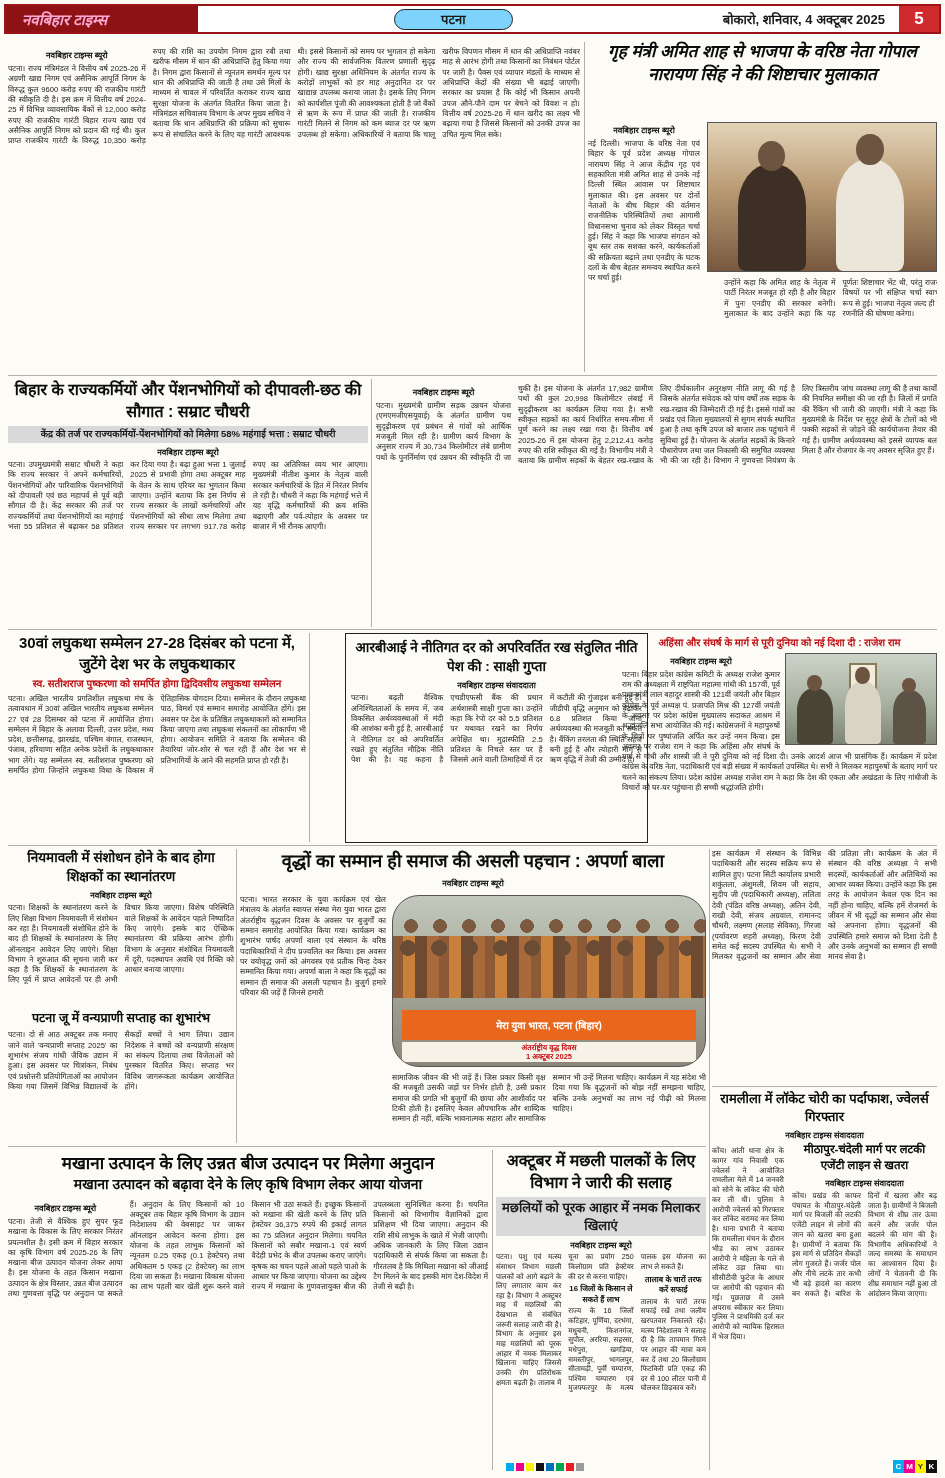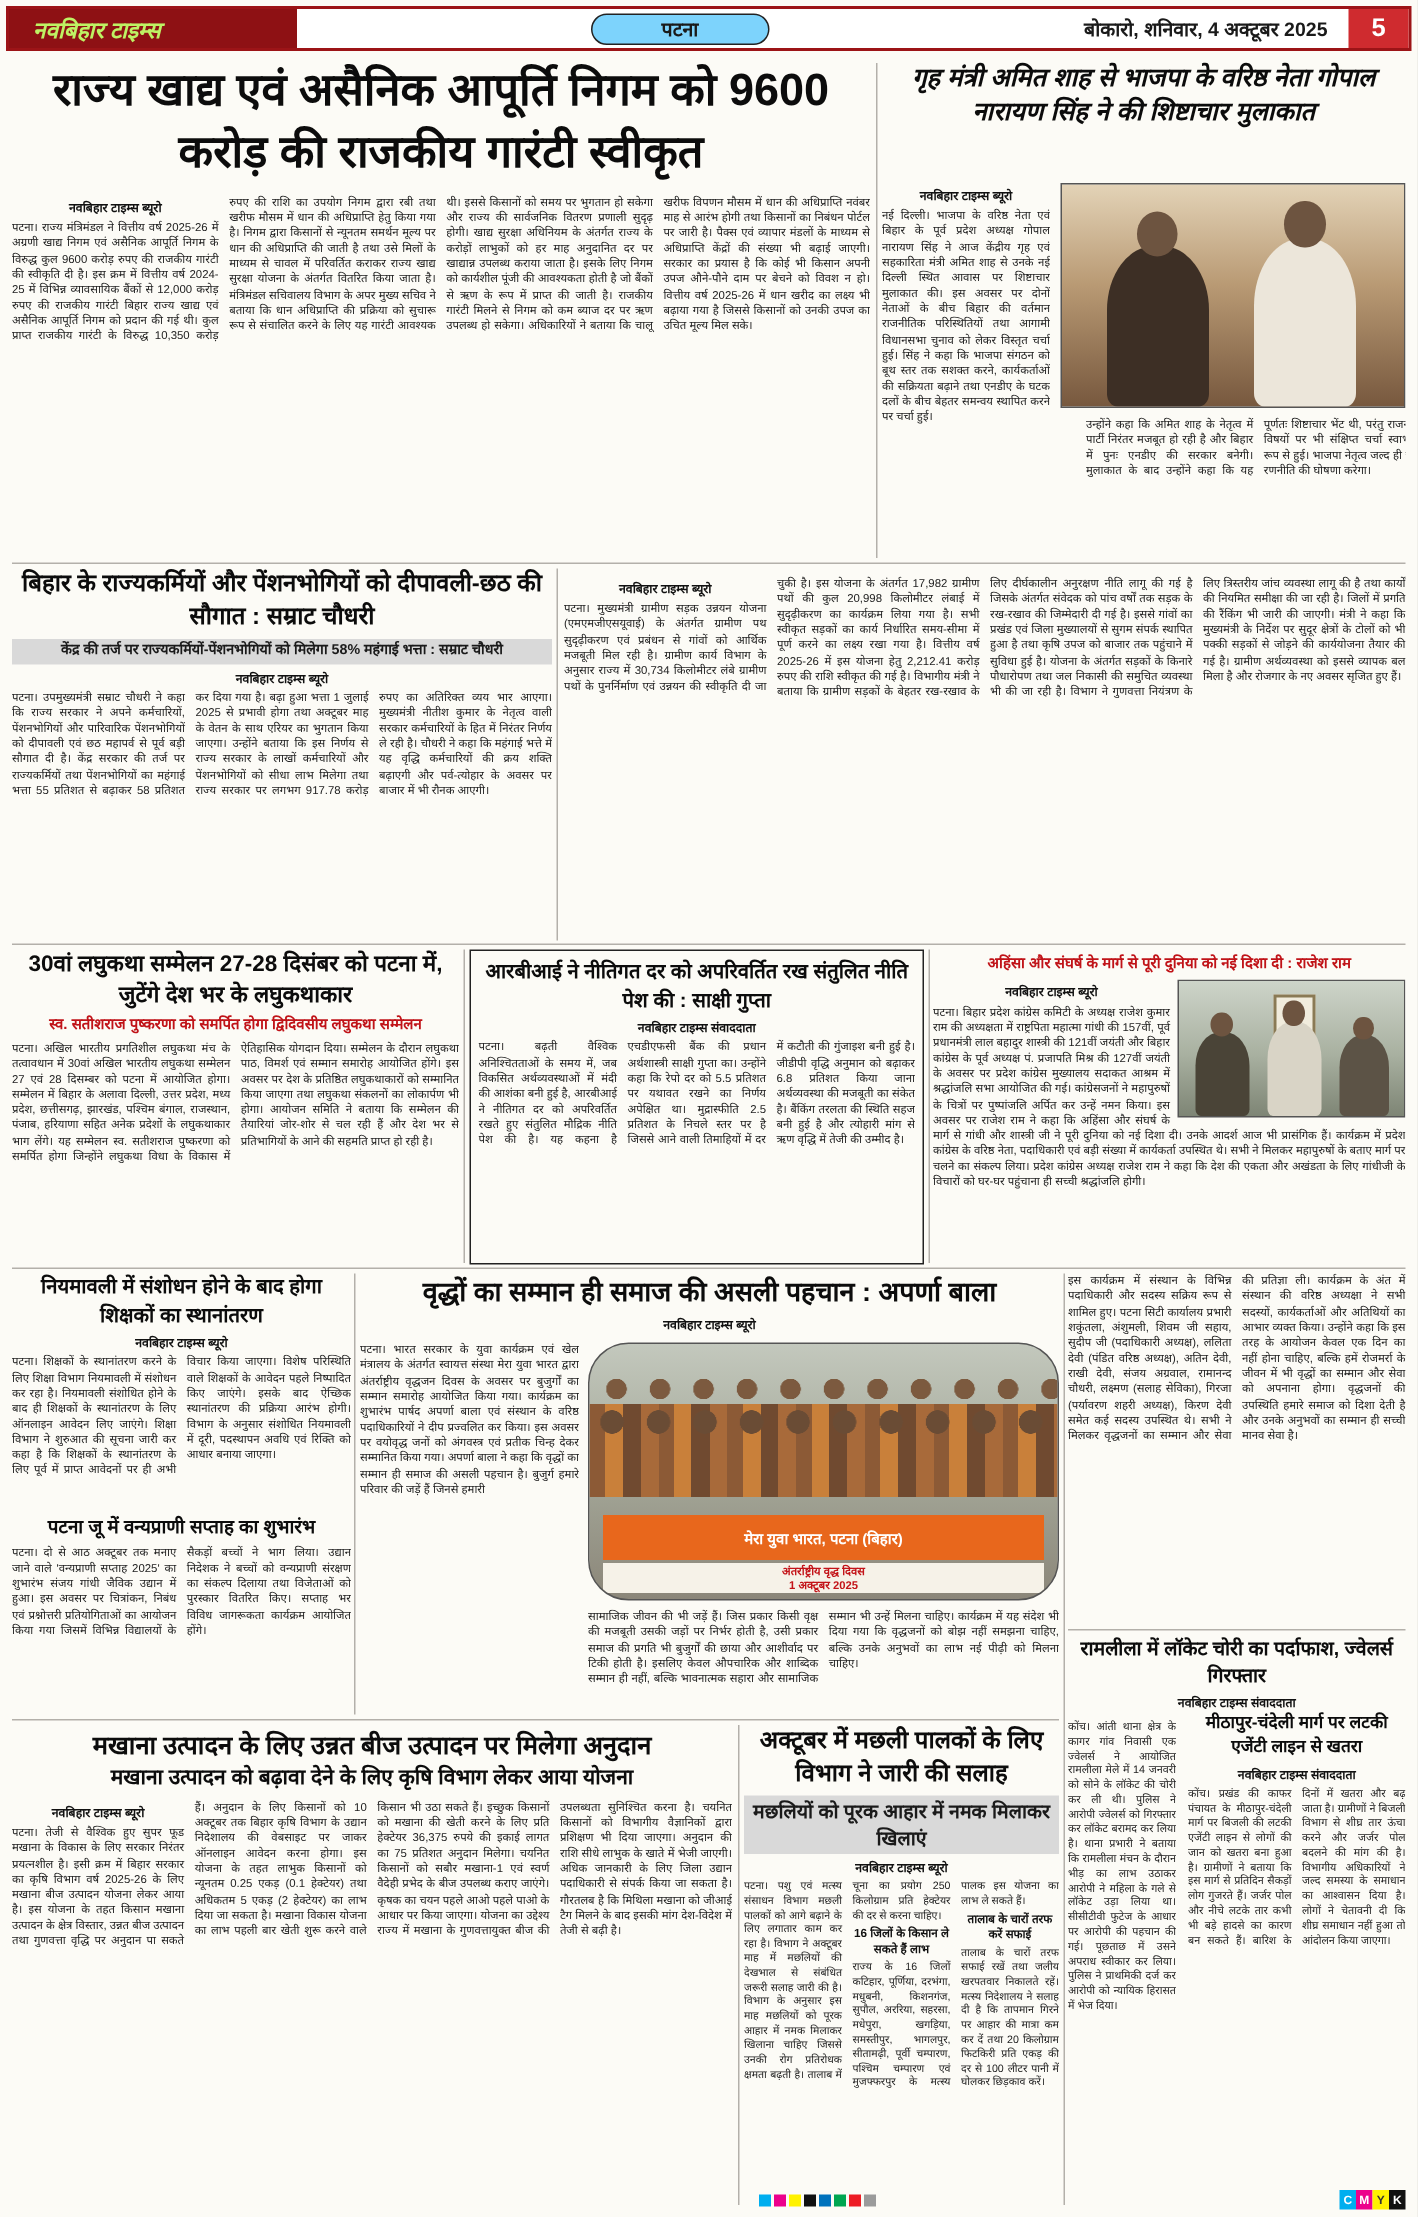--- a/index.html
+++ b/index.html
@@ -1,41 +1,41 @@
 <!DOCTYPE html>
 <html><head>
 <meta charset="utf-8">
 <style>
   html,body{margin:0;padding:0;background:#e8e6e0;}
   .page{position:relative;width:945px;height:1478px;margin:0 auto;background:#fcfbf6;
         font-family:"Liberation Sans",sans-serif;color:#1a1a1a;overflow:hidden;}
   
   .mast{position:absolute;left:4px;top:4px;width:937px;height:30px;display:flex;align-items:stretch;
         border:2px solid #9c1417;background:#fff;box-sizing:border-box;}
-  .mast-logo{background:#8e1114;color:#bef264;font-weight:bold;font-style:italic;font-size:15px;
+  .mast-logo{background:#8e1114;color:#f9a8d4;font-weight:bold;font-style:italic;font-size:15px;
         display:flex;align-items:center;padding:0 16px;min-width:160px;}
   .mast-mid{flex:1;display:flex;align-items:center;justify-content:center;}
   .edition-chip{border:1.5px solid #222;border-radius:12px;padding:0 46px;font-weight:bold;
         font-size:13px;line-height:19px;background:#7dd3fc;}
   .mast-date{display:flex;align-items:center;font-weight:bold;font-size:13px;padding:0 14px;}
   .mast-page{background:#cf2b2f;color:#fff;font-weight:bold;font-size:17px;display:flex;
         align-items:center;justify-content:center;width:40px;}
   
   .art{position:absolute;overflow:hidden;box-sizing:border-box;}
   .hl{font-weight:bold;text-align:center;line-height:1.38;color:#0c0c0c;margin:0;}
   .by{font-size:8.2px;font-weight:bold;text-align:center;margin:3px 0;color:#111;}
   .bd{font-size:7.6px;line-height:1.36;text-align:justify;color:#222;overflow:hidden;}
   .c2{column-count:2;column-gap:7px;}
   .c3{column-count:3;column-gap:7px;}
   .c4{column-count:4;column-gap:7px;}
   .graybar{background:#d9d9d9;font-weight:bold;font-size:9.5px;text-align:center;
         padding:2px 3px;margin:3px 0;line-height:1.35;}
   .redsub{color:#c01318;font-weight:bold;font-size:10px;text-align:center;margin:3px 0;line-height:1.35;}
   .insub{font-weight:bold;text-align:center;font-size:7.8px;margin:2px 0;color:#111;}
-  .boxed{border:1.5px solid #222;padding:5px;background:#fcfbf6;}
+  .boxed{border:1.5px solid #222;padding:5px;background:#fcfbf6;margin-left:32px;}
   
   .rule-h,.rule-v{position:absolute;background:#b3b0aa;}
   .rule-h{height:1px;} .rule-v{width:1px;}
   
   .ph{position:absolute;overflow:hidden;border:1px solid #555;box-sizing:border-box;}
   .fig{position:absolute;bottom:0;border-radius:46% 46% 10% 10%/40% 40% 8% 8%;}
   .fig::before{content:"";position:absolute;top:-22%;left:30%;width:40%;height:28%;border-radius:50%;background:#6d5440;}
   .ph-shah{background:linear-gradient(180deg,#e3d3b7 0%,#b99a74 45%,#77583e 100%);}
   .ph-shah .f1{left:13%;width:30%;height:72%;background:#3d2f25;}
   .ph-shah .f2{left:56%;width:30%;height:76%;background:#ece6da;}
@@ -85,21 +85,20 @@
   <div class="rule-h" style="top:1086px;left:712px;width:225px"></div>
   <div class="rule-v" style="left:584px;top:42px;height:330px"></div>
   <div class="rule-v" style="left:371px;top:379px;height:248px"></div>
   <div class="rule-v" style="left:309px;top:633px;height:209px"></div>
   <div class="rule-v" style="left:619px;top:633px;height:209px"></div>
   <div class="rule-v" style="left:236px;top:849px;height:294px"></div>
   <div class="rule-v" style="left:709px;top:849px;height:621px"></div>
   <div class="rule-v" style="left:492px;top:1150px;height:320px"></div>
 
   <section class="art" style="left:8px;top:40px;width:572px;height:332px">
-    <h1 class="hl" style="font-size:30px">राज्य खाद्य एवं असैनिक आपूर्ति निगम को 9600 करोड़ की राजकीय गारंटी स्वीकृत</h1>
     <div class="bd c4" style="height:222px;margin-top:7px">
       <div class="by">नवबिहार टाइम्स ब्यूरो</div>
       <span>पटना। राज्य मंत्रिमंडल ने वित्तीय वर्ष 2025-26 में अग्रणी खाद्य निगम एवं असैनिक आपूर्ति निगम के विरुद्ध कुल 9600 करोड़ रुपए की राजकीय गारंटी की स्वीकृति दी है। इस क्रम में वित्तीय वर्ष 2024-25 में विभिन्न व्यावसायिक बैंकों से 12,000 करोड़ रुपए की राजकीय गारंटी बिहार राज्य खाद्य एवं असैनिक आपूर्ति निगम को प्रदान की गई थी। कुल प्राप्त राजकीय गारंटी के विरुद्ध 10,350 करोड़ रुपए की राशि का उपयोग निगम द्वारा रबी तथा खरीफ मौसम में धान की अधिप्राप्ति हेतु किया गया है। निगम द्वारा किसानों से न्यूनतम समर्थन मूल्य पर धान की अधिप्राप्ति की जाती है तथा उसे मिलों के माध्यम से चावल में परिवर्तित कराकर राज्य खाद्य सुरक्षा योजना के अंतर्गत वितरित किया जाता है। मंत्रिमंडल सचिवालय विभाग के अपर मुख्य सचिव ने बताया कि धान अधिप्राप्ति की प्रक्रिया को सुचारू रूप से संचालित करने के लिए यह गारंटी आवश्यक थी। इससे किसानों को समय पर भुगतान हो सकेगा और राज्य की सार्वजनिक वितरण प्रणाली सुदृढ़ होगी। खाद्य सुरक्षा अधिनियम के अंतर्गत राज्य के करोड़ों लाभुकों को हर माह अनुदानित दर पर खाद्यान्न उपलब्ध कराया जाता है। इसके लिए निगम को कार्यशील पूंजी की आवश्यकता होती है जो बैंकों से ऋण के रूप में प्राप्त की जाती है। राजकीय गारंटी मिलने से निगम को कम ब्याज दर पर ऋण उपलब्ध हो सकेगा। अधिकारियों ने बताया कि चालू खरीफ विपणन मौसम में धान की अधिप्राप्ति नवंबर माह से आरंभ होगी तथा किसानों का निबंधन पोर्टल पर जारी है। पैक्स एवं व्यापार मंडलों के माध्यम से अधिप्राप्ति केंद्रों की संख्या भी बढ़ाई जाएगी। सरकार का प्रयास है कि कोई भी किसान अपनी उपज औने-पौने दाम पर बेचने को विवश न हो। वित्तीय वर्ष 2025-26 में धान खरीद का लक्ष्य भी बढ़ाया गया है जिससे किसानों को उनकी उपज का उचित मूल्य मिल सके।</span>
     </div>
   </section>
 
   <section class="art" style="left:588px;top:40px;width:349px;height:332px">
     <h2 class="hl" style="font-size:17px;font-style:italic">गृह मंत्री अमित शाह से भाजपा के वरिष्ठ नेता गोपाल नारायण सिंह ने की शिष्टाचार मुलाकात</h2>
     <div class="bd" style="position:absolute;left:0;top:82px;width:112px;height:250px">
       <div class="by">नवबिहार टाइम्स ब्यूरो</div>

